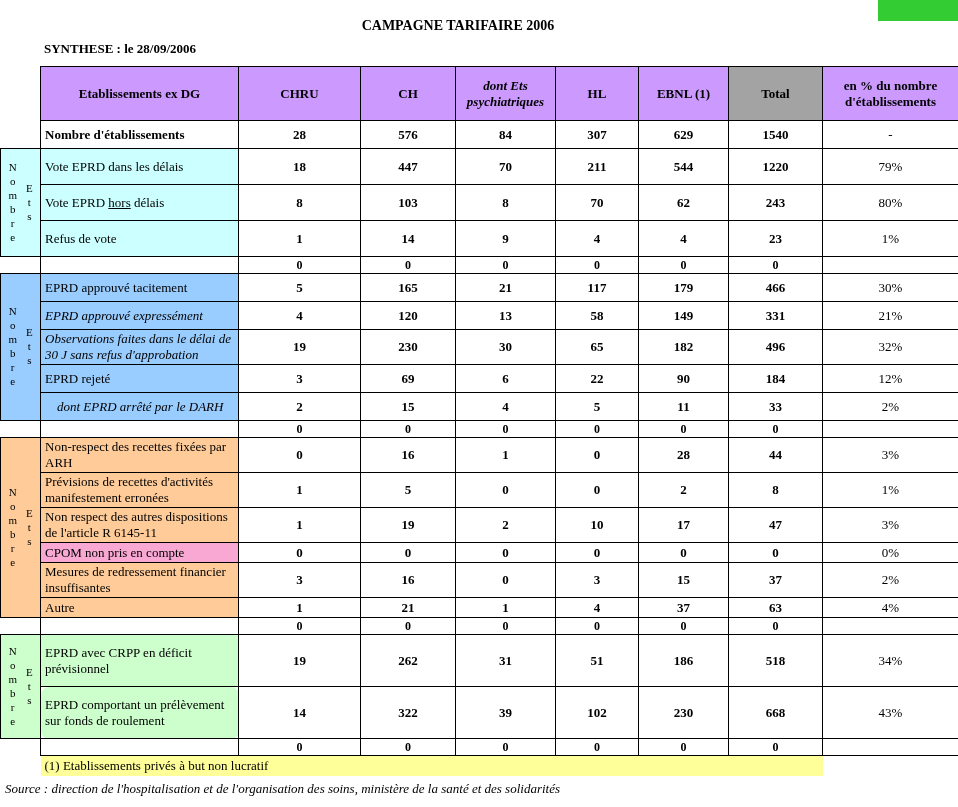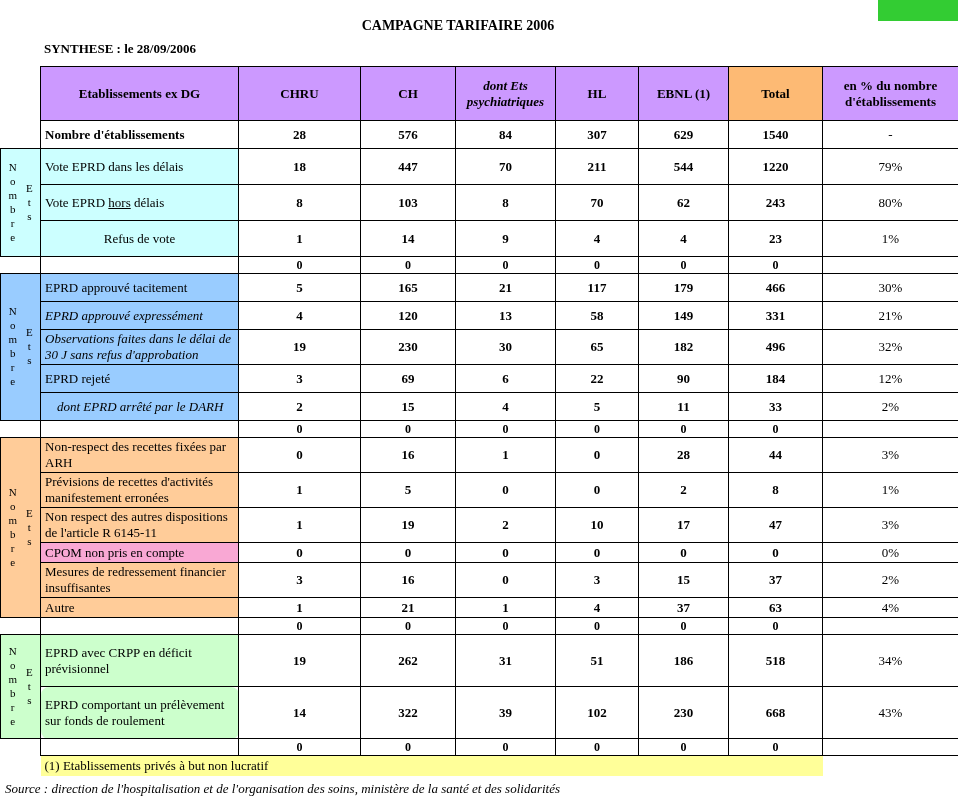--- a/index.html
+++ b/index.html
@@ -80,21 +80,21 @@
       </colgroup>
     <tbody>
         <tr class="hdr-row">
           <td class="nob"></td>
           <th class="hdr" style="background: rgb(204, 153, 255);">Etablissements ex DG</th>
           <th class="hdr" style="background: rgb(204, 153, 255);">CHRU</th>
           <th class="hdr" style="background: rgb(204, 153, 255);">CH</th>
           <th class="hdr it" style="background: rgb(204, 153, 255);">dont Ets psychiatriques</th>
           <th class="hdr" style="background: rgb(204, 153, 255);">HL</th>
           <th class="hdr" style="background: rgb(204, 153, 255);">EBNL (1)</th>
-          <th class="hdr" style="background: #fdba74;">Total</th>
+          <th class="hdr" style="background: #a3a3a3;">Total</th>
           <th class="hdr" style="background: rgb(204, 153, 255);">en % du nombre d'établissements</th>
         </tr>
         <tr class="count-row">
           <td class="nob"></td>
           <td class="lbl b">Nombre d'établissements</td>
           <td class="val">28</td>
           <td class="val">576</td>
           <td class="val">84</td>
           <td class="val">307</td>
           <td class="val">629</td>
@@ -121,21 +121,21 @@
           <td class="lbl" style="background: rgb(204, 255, 255);">Vote EPRD <u>hors</u> délais</td>
           <td class="val">8</td>
           <td class="val">103</td>
           <td class="val">8</td>
           <td class="val">70</td>
           <td class="val">62</td>
           <td class="val">243</td>
           <td class="pct">80%</td>
         </tr>
         <tr class="r36">
-          <td class="lbl" style="background: rgb(204, 255, 255); text-align: center;">Refus de vote</td>
+          <td class="lbl" style="background: rgb(204, 255, 255);">Refus de vote</td>
           <td class="val">1</td>
           <td class="val">14</td>
           <td class="val">9</td>
           <td class="val">4</td>
           <td class="val">4</td>
           <td class="val">23</td>
           <td class="pct">1%</td>
         </tr>
         <tr class="zero-row">
           <td class="nob"></td>

